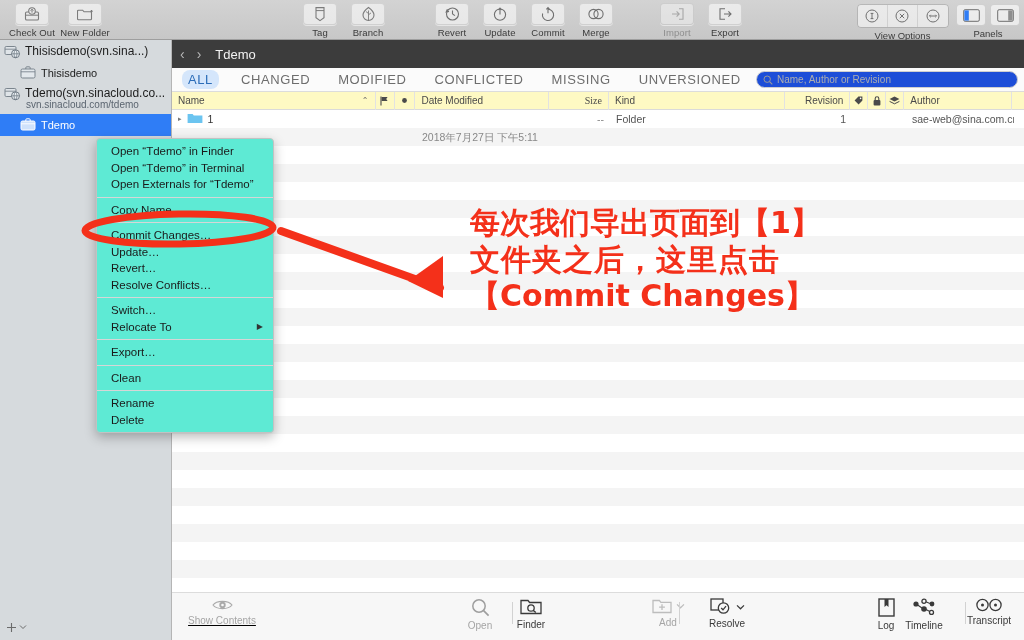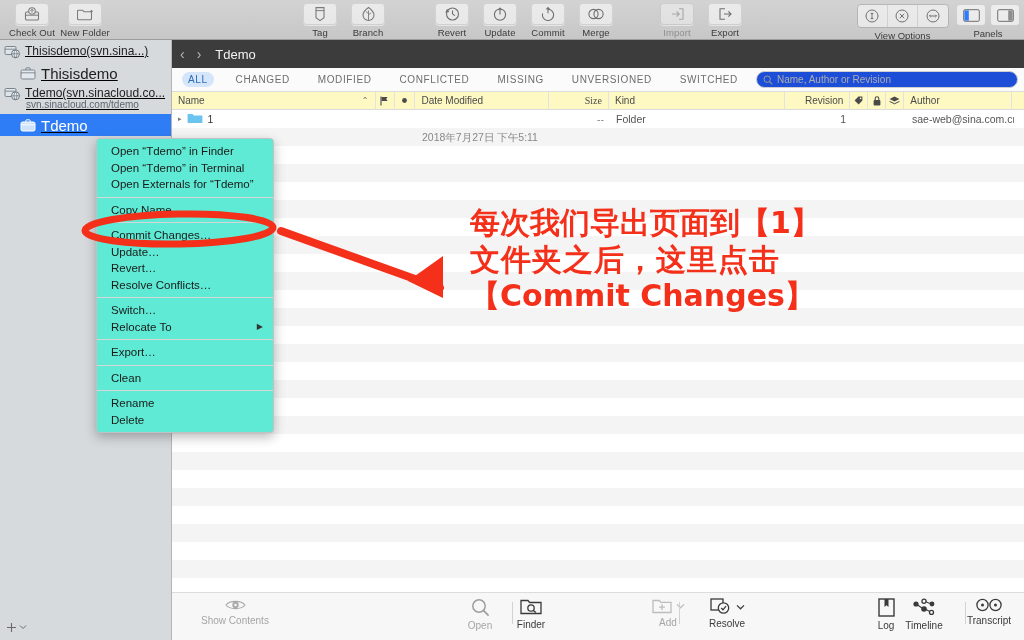--- a/index.html
+++ b/index.html
@@ -51,28 +51,28 @@
   .seg2 > div {
     width: 30px; height: 22px; background: rgba(255,255,255,0.6);
     border: 1px solid rgba(0,0,0,0.12); border-radius: 4px;
     display: flex; align-items: center; justify-content: center;
   }
   .grp-label { width: 100%; text-align: center; margin-top: 2px; font-size: 9.5px; color: #3a3a3a; }
 
   
   .sidebar {
     position: absolute; left: 0; top: 40px; width: 172px; height: 600px;
-    background: #d6dadd; border-right: 1px solid #b5b5b5; text-decoration: underline;
+    background: #d6dadd; border-right: 1px solid #b5b5b5;
   }
   .sb-row {
     height: 22px; display: flex; align-items: center; padding-left: 6px;
     font-size: 12px; color: #1d1d1d; white-space: nowrap; overflow: hidden;
   }
   .sb-row.repo { padding-left: 4px; }
-  .sb-row.child { padding-left: 20px; font-size: 15px; }
+  .sb-row.child { padding-left: 20px; font-size: 11px; }
   .sb-row.sel { background: #2f7df6; color: #fff; }
   .sb-sub {
     padding-left: 26px; font-size: 10px; color: #5b6570; margin-top: -3px;
     white-space: nowrap; overflow: hidden;
   }
   .sb-icon { width: 17px; height: 15px; margin-right: 4px; flex: 0 0 auto; }
   .sb-bottom {
     position: absolute; left: 0; bottom: 0; width: 172px; height: 26px;
     display: flex; align-items: center; padding-left: 6px;
   }
@@ -85,21 +85,21 @@
   }
   .nav-arrows { display: flex; gap: 12px; margin-right: 14px; color: #b9b9b9; }
   .nav-arrows span { font-size: 14px; line-height: 1; cursor: default; }
   .path-title { font-size: 13px; color: #f2f2f2; }
 
   .filterbar {
     height: 24px; background: #fbfbfb; border-bottom: 1px solid #dcdcdc;
     display: flex; align-items: center; padding-left: 10px; position: relative;
   }
   .filt {
-    font-size: 10px; color: #6d6d6d; letter-spacing: .6px; margin-right: 16px;
+    font-size: 13px; color: #6d6d6d; letter-spacing: .6px; margin-right: 16px;
     padding: 2px 6px; border-radius: 8px; white-space: nowrap;
   }
   .filt.active { background: #d5e6fb; color: #2b6cb8; }
   .searchbox {
     position: absolute; right: 6px; top: 3px; width: 262px; height: 17px;
     border: 1px solid #cfcfcf; border-radius: 9px; background: #1d4ed8;
     display: flex; align-items: center; padding-left: 6px; gap: 4px;
   }
   .searchbox .ph { font-size: 10px; color: #aeaeae; }
 
@@ -497,21 +497,21 @@
           <div class="row alt"></div>
           <div class="row"></div>
           <div class="row alt"></div>
           <div class="row"></div>
           <div class="row alt"></div>
           <div class="row"></div>
         </div>
     </div>
 
     <div class="bottombar">
-      <div class="bb-item" style="left:28px;">
+      <div class="bb-item" style="left:15px;text-decoration:underline;">
         <svg width="21" height="14" viewBox="0 0 21 14">
           <path d="M1 7 C4.5 2.2 16.5 2.2 20 7 C16.5 11.8 4.5 11.8 1 7z" fill="none" stroke="#a9a9a9" stroke-width="1.1"></path>
           <circle cx="10.5" cy="7" r="3.2" fill="#a9a9a9"></circle>
           <circle cx="10.5" cy="7" r="1.3" fill="#f7f7f7"></circle>
         </svg>
         <div class="bb-label dim">Show Contents</div>
       </div>
 
       <div class="bb-item" style="left:273px;">
         <svg width="19" height="19" viewBox="0 0 19 19">

